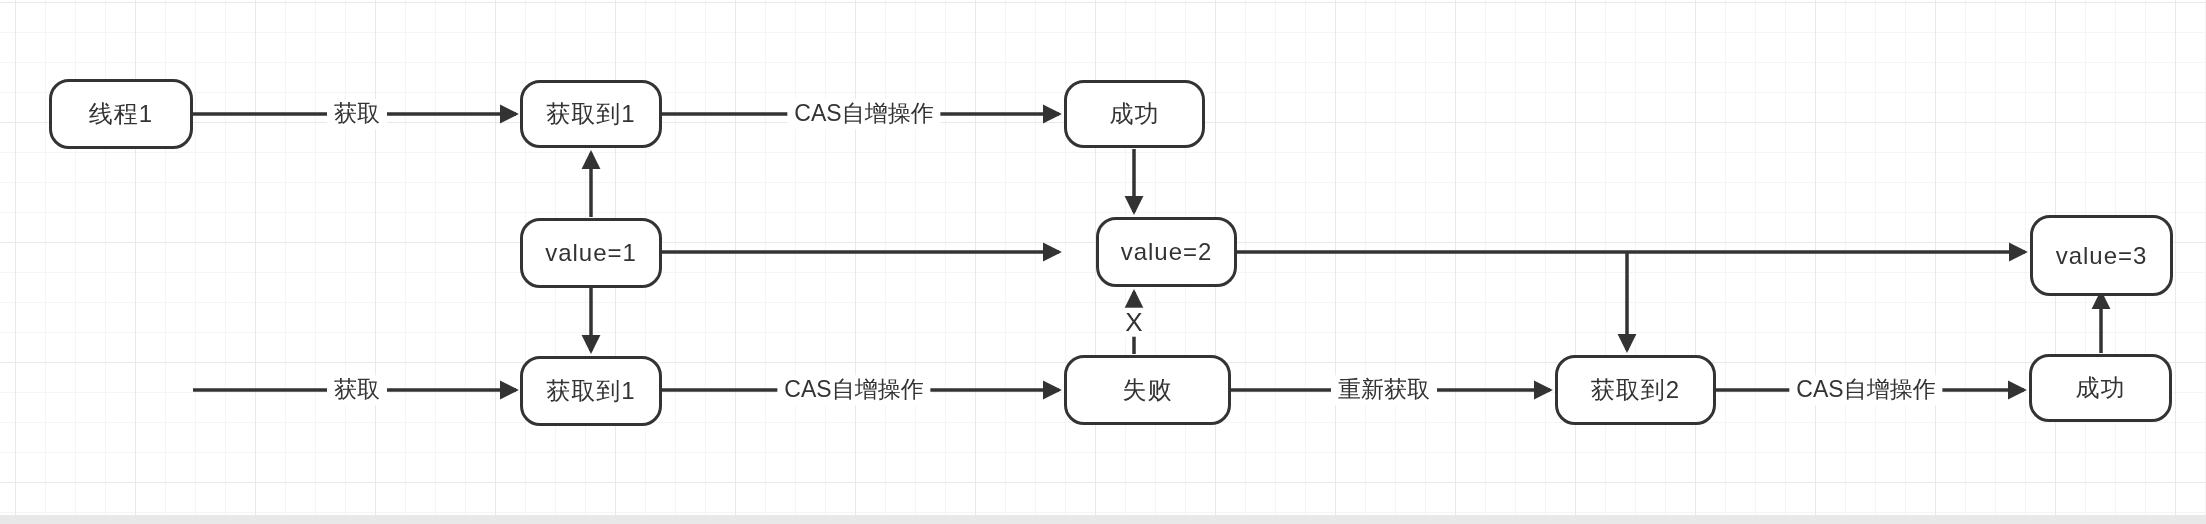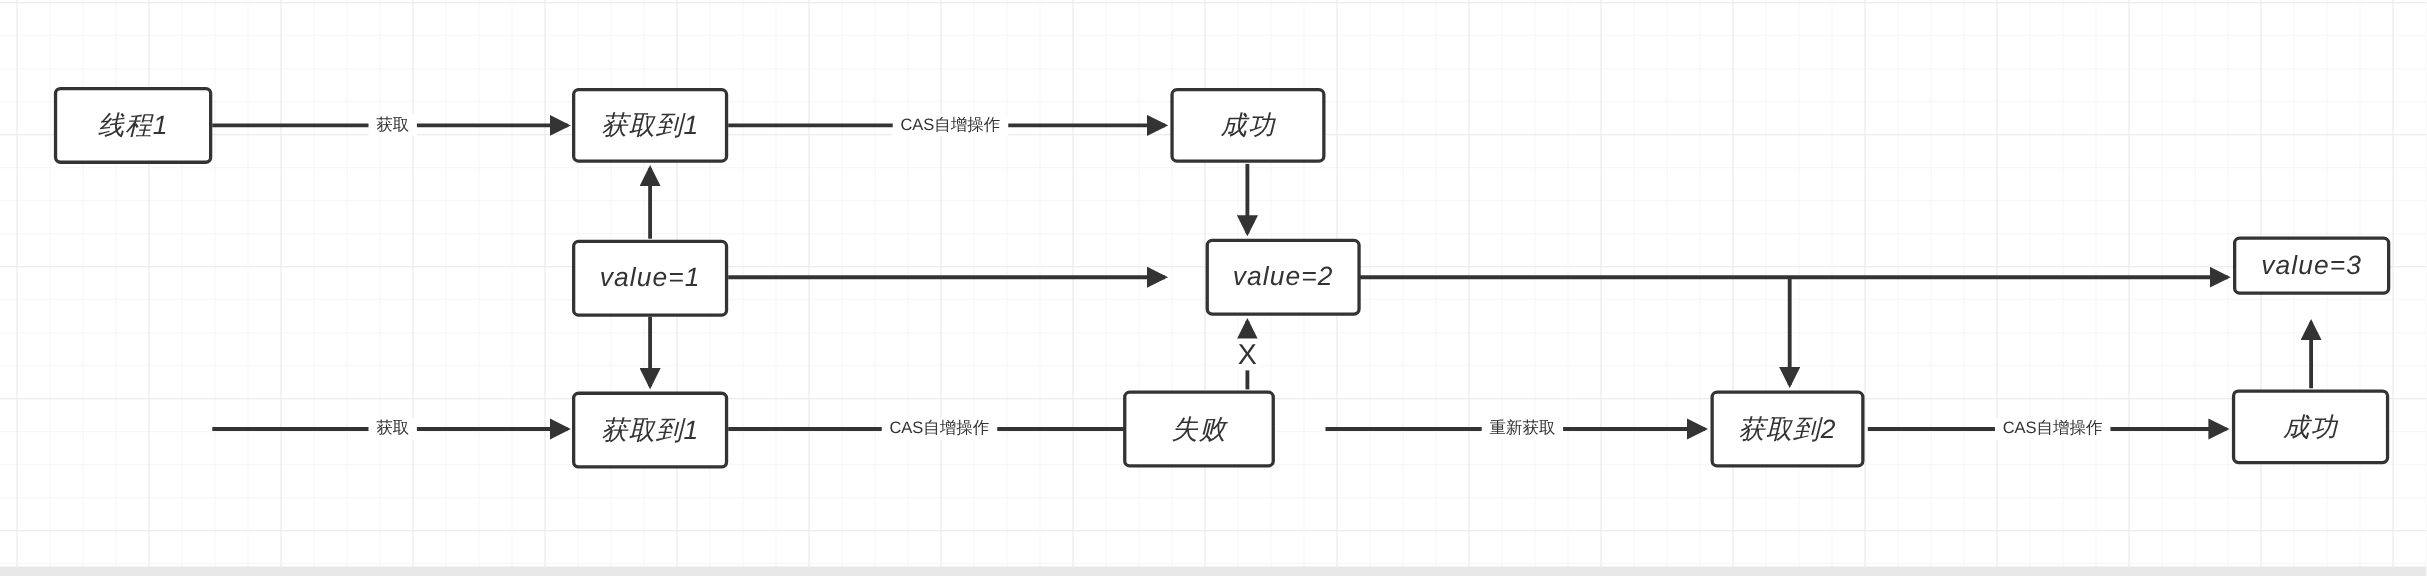--- a/index.html
+++ b/index.html
@@ -19,34 +19,33 @@
     background-size:120px 120px,120px 120px,30px 30px,30px 30px;
     background-position:15px 2px,15px 2px,15px 2px,15px 2px;
   }
   .edges-svg{position:absolute;left:0;top:0;width:2206px;height:524px;}
   .edges-svg path{stroke:#333333;stroke-width:3.5;fill:none;}
   .node{
     position:absolute;
     box-sizing:border-box;
     background:#ffffff;
     border:3px solid #333333;
-    border-radius:6px;
+    border-radius:20px;
     display:flex;
     align-items:center;
     justify-content:center;
     font-size:24px;
     letter-spacing:1px;
-    font-style:italic;
   }
   .edge-label{
     position:absolute;
     transform:translate(-50%,-50%);
     background:#ffffff;
     padding:1px 7px;
-    font-size:15px;
+    font-size:23px;
     white-space:nowrap;
     line-height:1.2;
   }
   .x-mark{
     position:absolute;
     transform:translate(-50%,-50%);
     background:#ffffff;
     padding:0 4px;
     font-size:26px;
     line-height:1.1;
@@ -115,28 +114,28 @@
   <div class="node" style="left:49px;top:79px;width:144px;height:70px;">线程1</div>
 
   <div class="node" style="left:520px;top:80px;width:142px;height:68px;">获取到1</div>
 
   <div class="node" style="left:1064px;top:80px;width:141px;height:68px;">成功</div>
 
   <div class="node" style="left:520px;top:218px;width:142px;height:70px;">value=1</div>
 
   <div class="node" style="left:1096px;top:217px;width:141px;height:70px;">value=2</div>
 
-  <div class="node" style="left:2030px;top:215px;width:143px;height:53px;">value=3</div>
+  <div class="node" style="left:2030px;top:215px;width:143px;height:81px;">value=3</div>
 
 
   <div class="node" style="left:520px;top:356px;width:142px;height:70px;">获取到1</div>
 
-  <div class="node" style="left:1021px;top:355px;width:138px;height:70px;">失败</div>
+  <div class="node" style="left:1064px;top:355px;width:167px;height:70px;">失败</div>
 
-  <div class="node" style="left:1555px;top:355px;width:140px;height:70px;">获取到2</div>
+  <div class="node" style="left:1555px;top:355px;width:161px;height:70px;">获取到2</div>
 
   <div class="node" style="left:2029px;top:354px;width:143px;height:68px;">成功</div>
 
   <div class="edge-label" style="left:357px;top:114px;">获取</div>
 
   <div class="edge-label" style="left:864px;top:114px;">CAS自增操作</div>
 
   <div class="edge-label" style="left:357px;top:390px;">获取</div>
 
   <div class="edge-label" style="left:854px;top:390px;">CAS自增操作</div>

